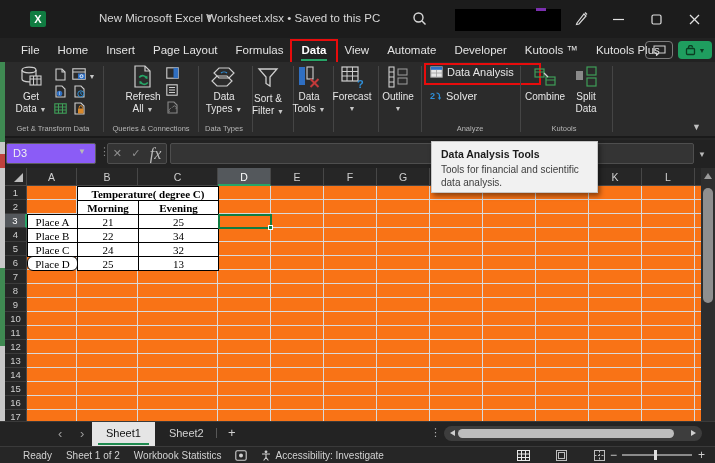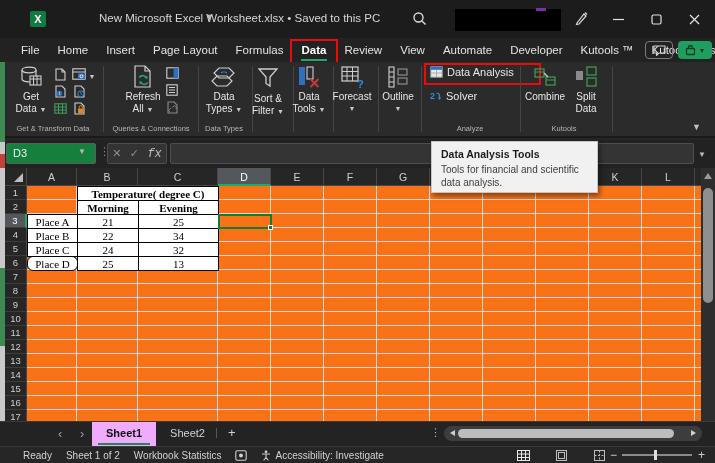--- a/index.html
+++ b/index.html
@@ -42,27 +42,27 @@
   .bigbtn { position:absolute; display:flex; flex-direction:column; align-items:center; color:#e6e6e6; font-size:10px; line-height:11.5px; text-align:center; }
   .bigbtn svg { margin-bottom:2px; }
   .chev { font-size:7px; color:#c7c7c7; }
   .smallicon { position:absolute; width:16px; height:14px; display:flex; align-items:center; justify-content:center; }
   .rowbtn { position:absolute; display:flex; align-items:center; gap:4px; color:#e6e6e6; font-size:11px; white-space:nowrap; }
   #collapse-chevron { position:absolute; left:692px; top:60px; color:#c0c0c0; font-size:9px; }
   #red-box-analysis { position:absolute; left:424px; top:1px; width:117px; height:22px; border:2.5px solid #e80c0c; pointer-events:none; }
 
   
   #formulabar { position:absolute; left:0; top:140px; width:715px; height:28px; background:#222; }
-  #namebox { position:absolute; left:6px; top:3px; width:90px; height:21px; background:#15803d; border:1px solid #5d5d5d; border-radius:2px;
+  #namebox { position:absolute; left:6px; top:3px; width:90px; height:21px; background:#8b5cf6; border:1px solid #5d5d5d; border-radius:2px;
     color:#f0f0f0; font-size:11px; padding:3px 6px; }
   #namebox-chev { position:absolute; left:78px; top:7px; color:#b9b9b9; font-size:8px; }
   #fb-dots { position:absolute; left:99px; top:5px; color:#8b8b8b; font-size:11px; }
   #fxgroup { position:absolute; left:107px; top:3px; width:60px; height:21px; background:#333; border:1px solid #4e4e4e; border-radius:2px;
     display:flex; align-items:center; justify-content:space-around; color:#8f8f8f; }
-  #fx-label { font-style:italic; font-family:Liberation Mono, monospace; font-size:12px; color:#bdbdbd; }
+  #fx-label { font-style:italic; font-family:Liberation Serif, serif; font-size:16px; color:#bdbdbd; }
   #formula-input { position:absolute; left:170px; top:3px; width:524px; height:21px; background:#343434; border:1px solid #4e4e4e; border-radius:2px; color:#eee; padding:3px 6px; }
   #formula-chev { position:absolute; left:698px; top:10px; color:#b9b9b9; font-size:8px; }
 
   
   #left-strip { position:absolute; left:0; top:62px; width:5px; height:384px;
     background:linear-gradient(#3f8a52 0px 80px,#c9c9c9 80px 92px,#c0423d 92px 106px,#c9c9c9 106px 206px,#3f8a52 206px 284px,#c9c9c9 284px 384px); }
   #corner-cell { position:absolute; left:5px; top:168px; width:22px; height:18px; background:#262626; border-right:1px solid #474747; border-bottom:1px solid #474747; }
   #corner-cell::after { content:""; position:absolute; right:3px; bottom:3px; border-left:9px solid transparent; border-bottom:9px solid #bdbdbd; }
   #col-headers { position:absolute; left:27px; top:168px; width:674px; height:18px; background:#262626; overflow:hidden; }
   .colhdr { position:absolute; top:0; height:18px; line-height:18px; text-align:center; color:#cfcfcf; font-size:10.5px;
@@ -89,21 +89,21 @@
     box-shadow:2px 3px 5px rgba(0,0,0,.45); z-index:60; padding:6px 9px; }
   #tooltip-title { font-size:10.5px; font-weight:bold; color:#1b1b1b; margin-bottom:4px; }
   #tooltip-body { font-size:10px; color:#3d3d3d; line-height:12.5px; }
 
   
   #sheetbar { position:absolute; left:0; top:421px; width:715px; height:25px; background:#232323; border-top:1px solid #3a3a3a; }
   .nav-arrow { position:absolute; top:4px; color:#9c9c9c; font-size:13px; }
   #nav-prev { left:58px; } #nav-next { left:80px; }
   #sheet-tab-list { position:absolute; left:92px; top:0; height:24px; display:flex; }
   .stab { padding:0 14px; line-height:23px; color:#d2d2d2; font-size:11px; position:relative; }
-  .stab.active { background:#f0abfc; color:#111; font-weight:bold; }
+  .stab.active { background:#e5e5e5; color:#111; font-weight:normal; }
   .stab.active::after { content:""; position:absolute; left:6px; right:6px; bottom:1px; height:2.5px; background:#1e8a4e; }
   #tab-sep { position:absolute; left:215px; top:4px; color:#5f5f5f; }
   #add-sheet { position:absolute; left:228px; top:3px; color:#d0d0d0; font-size:13px; }
   #sheet-dots { position:absolute; left:430px; top:4px; color:#b0b0b0; }
   #h-scrollbar { position:absolute; left:444px; top:4px; width:258px; height:15px; background:#3d3d3d; border-radius:8px; }
   #h-left-arrow { position:absolute; left:6px; top:4px; border-top:3.5px solid transparent; border-bottom:3.5px solid transparent; border-right:5px solid #cfcfcf; }
   #h-right-arrow { position:absolute; right:6px; top:4px; border-top:3.5px solid transparent; border-bottom:3.5px solid transparent; border-left:5px solid #cfcfcf; }
   #h-thumb { position:absolute; left:14px; top:3px; width:216px; height:9px; background:#bdbdbd; border-radius:5px; }
 
   
@@ -162,21 +162,20 @@
   </div>
 
   <div id="tabrow">
     <div id="tab-strip">
         <div class="rtab">File</div>
         <div class="rtab">Home</div>
         <div class="rtab">Insert</div>
         <div class="rtab">Page Layout</div>
         <div class="rtab">Formulas</div>
         <div class="rtab active">Data<div class="red-outline"></div></div>
-        <div class="rtab">Review</div>
         <div class="rtab">View</div>
         <div class="rtab">Automate</div>
         <div class="rtab">Developer</div>
         <div class="rtab">Kutools ™</div>
         <div class="rtab">Kutools Plus</div>
       </div>
     <div id="comment-btn">
       <svg width="13" height="11" viewBox="0 0 13 11">
           <path d="M1 1 h11 v7 h-6 l-2.5 2.5 v-2.5 h-2.5 z" fill="none" stroke="#cfcfcf" stroke-width="1.1"></path>
         </svg>

